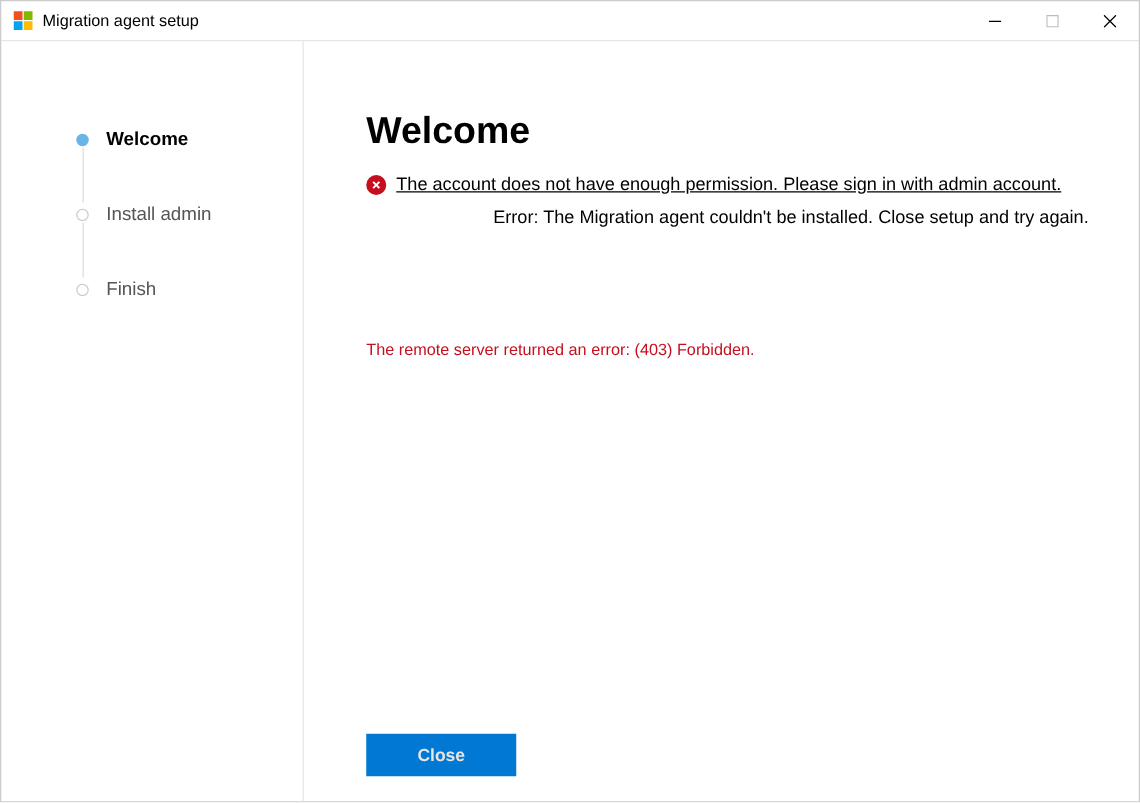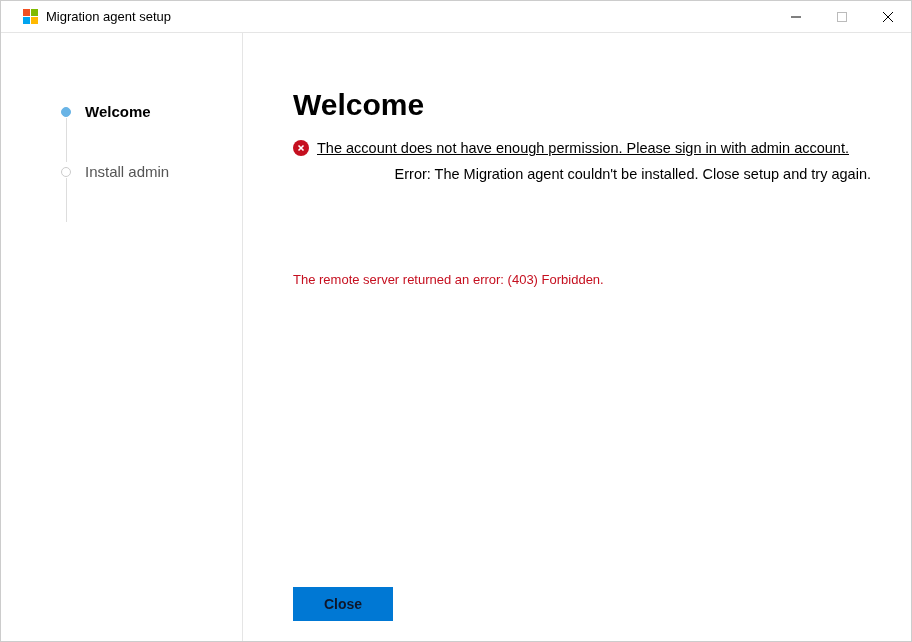--- a/index.html
+++ b/index.html
@@ -20,21 +20,21 @@
       border: 1px solid #ccc;
       display: flex;
       flex-direction: column;
       background: #fff;
     }
     .titlebar {
       height: 32px;
       display: flex;
       align-items: center;
       border-bottom: 1px solid #e5e5e5;
-      padding-left: 22px;
+      padding-left: 10px;
     }
     .ms-logo {
       display: grid;
       grid-template-columns: 7px 7px;
       grid-template-rows: 7px 7px;
       gap: 1px;
       margin-right: 8px;
     }
     .ms-logo .sq { width: 7px; height: 7px; }
     .sq.red { background: #f25022; }
@@ -158,25 +158,25 @@
       color: #c50f1f;
       font-size: 13px;
     }
     .footer {
       position: absolute;
       bottom: 20px;
       left: 50px;
     }
     .close-btn {
       background: #0078d4;
-      color: #0f172a;
+      color: #e5e5e5;
       border: none;
       font-size: 14px;
       font-weight: 600;
-      width: 100px;
+      width: 120px;
       height: 34px;
       cursor: pointer;
     }
   </style>
 </head>
 <body>
 
 <div class="window">
   <div class="titlebar">
     <div class="ms-logo">
@@ -212,20 +212,24 @@
         <li class="step active">
           <span class="step-dot"></span>
           <span class="step-line"></span>
           <span>Welcome</span>
         </li>
         <li class="step">
           <span class="step-dot"></span>
           <span class="step-line"></span>
           <span>Install admin</span>
         </li>
+        <li class="step">
+          <span class="step-dot"></span>
+          <span>Finish</span>
+        </li>
       </ul>
     </div>
 
     <div class="content">
       <h1 class="page-title">Welcome</h1>
 
       <div class="error-row">
         <span class="error-icon">
           <svg width="10" height="10" viewBox="0 0 10 10">
             <line x1="2.5" y1="2.5" x2="7.5" y2="7.5" stroke="#fff" stroke-width="1.6"></line>

